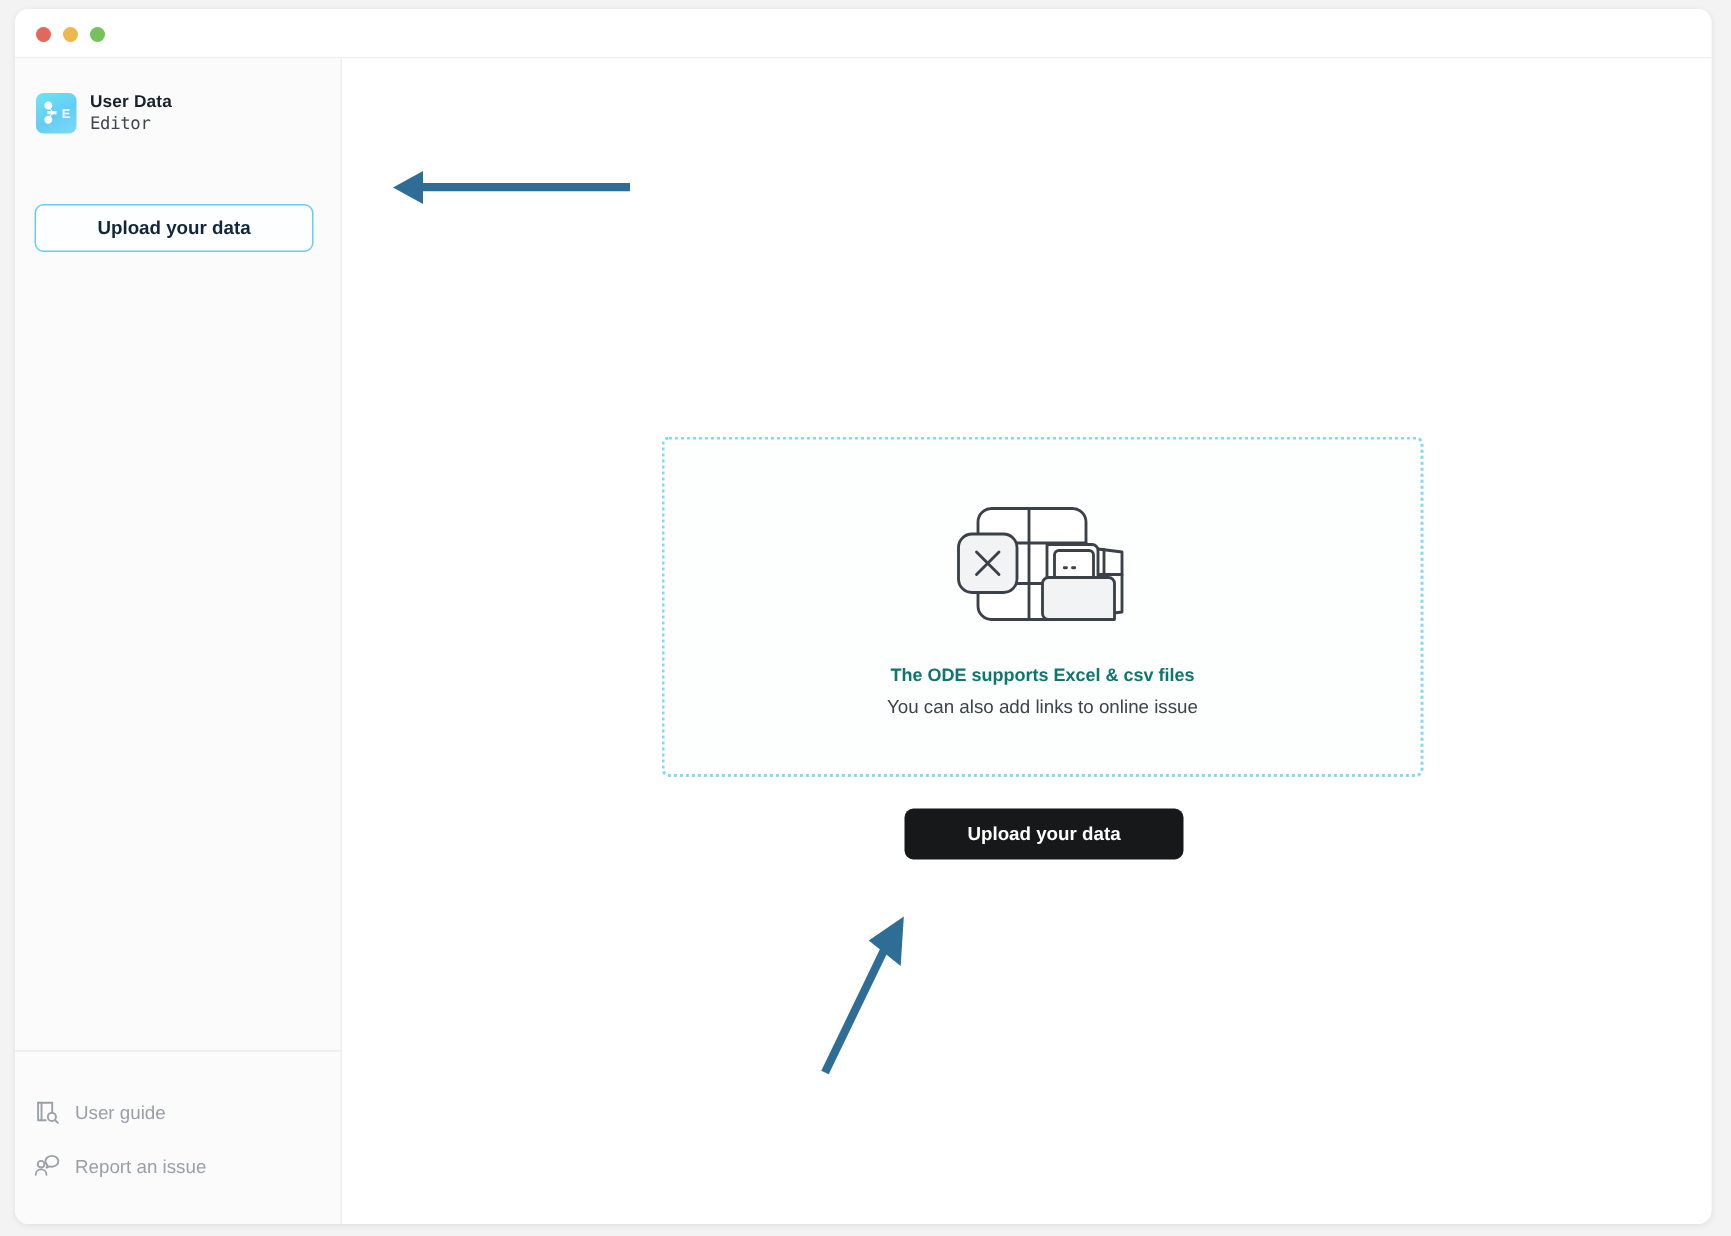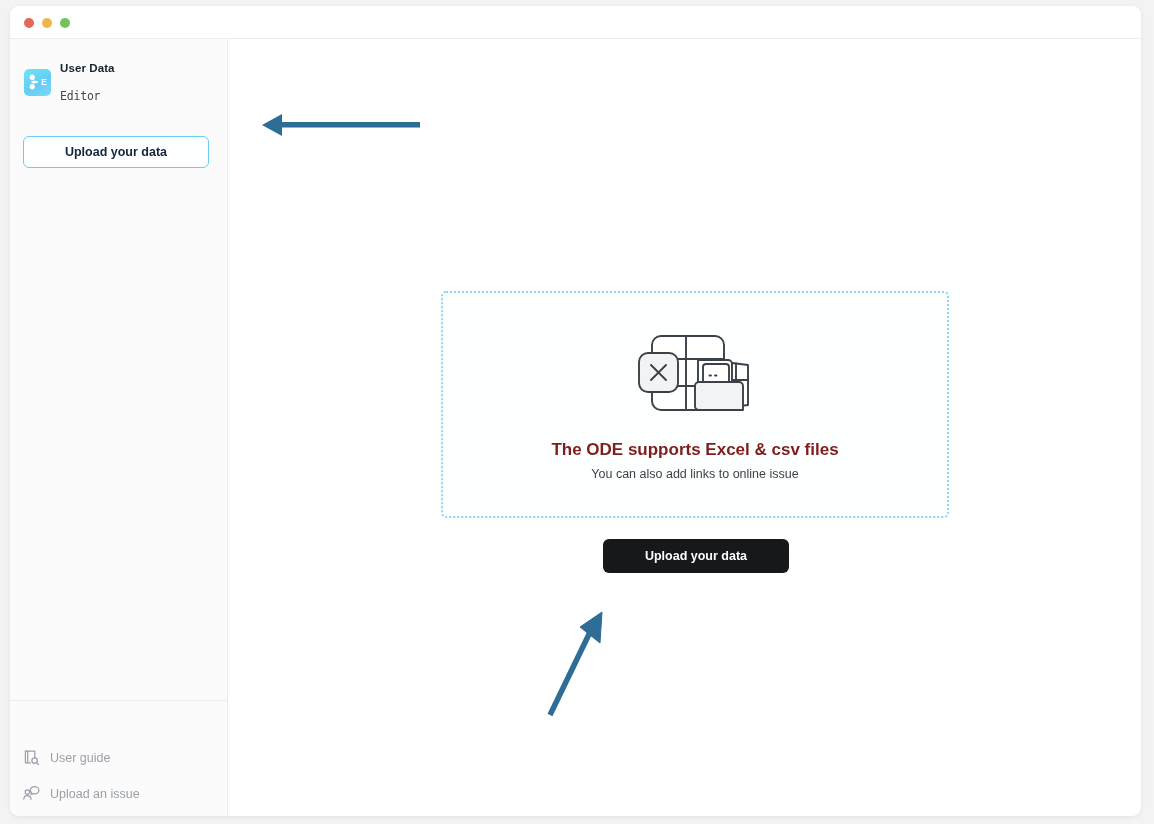--- a/index.html
+++ b/index.html
@@ -83,21 +83,21 @@
     font-size: 11.5px;
     font-weight: bold;
     color: #18222c;
     letter-spacing: 0.1px;
   }
   .brand-sub {
     font-size: 11.5px;
     color: #40464d;
     font-family: "DejaVu Sans Mono", monospace;
     letter-spacing: -0.2px;
-    margin-top: 15px;
+    margin-top: 1px;
   }
 
   .side-upload {
     position: absolute;
     left: 13px;
     top: 97px;
     width: 186px;
     height: 32px;
     background: #fdfeff;
     border: 1px solid #67cdf2;
@@ -119,21 +119,20 @@
     background: #ececee;
   }
 
   .side-links {
     position: absolute;
     left: 12px;
     top: 693px;
     display: flex;
     flex-direction: column;
     gap: 17px;
-    margin-top: 16px;
   }
   .side-link {
     display: flex;
     align-items: center;
     gap: 9px;
     cursor: pointer;
   }
   .side-link-icon {
     width: 19px;
     height: 19px;
@@ -170,23 +169,23 @@
     align-items: center;
     justify-content: center;
     cursor: pointer;
   }
   .dz-illustration {
     width: 118px;
     height: 90px;
     margin-bottom: 22px;
   }
   .dz-title {
-    font-size: 17px;
+    font-size: 12px;
     font-weight: bold;
-    color: #7f1d1d;
+    color: #0f766e;
     margin-bottom: 7px;
   }
   .dz-sub {
     font-size: 12.5px;
     color: #3c434b;
   }
 
   .main-upload {
     position: absolute;
     left: 375px;
@@ -261,21 +260,21 @@
       </div>
 
       <div class="side-link">
         <span class="side-link-icon">
           <svg width="19" height="19" viewBox="0 0 19 19" fill="none" stroke="#9aa0a8" stroke-width="1.25" stroke-linecap="round" stroke-linejoin="round">
             <circle cx="5.4" cy="8.1" r="2.2"></circle>
             <path d="M1.8 15.2c0-2.2 1.6-3.6 3.6-3.6s3.6 1.4 3.6 3.6"></path>
             <path d="M12.6 2.6c2.4 0 4.3 1.6 4.3 3.6s-1.9 3.6-4.3 3.6c-.5 0-1-.1-1.5-.2l-2.1.9.6-1.8c-.8-.6-1.3-1.5-1.3-2.5 0-2 1.9-3.6 4.3-3.6z"></path>
           </svg>
         </span>
-        <span class="side-link-label">Upload an issue</span>
+        <span class="side-link-label">Report an issue</span>
       </div>
 
     </div>
   </div>
 
   <div class="main">
 
     <div class="dropzone">
 
       <span class="dz-illustration">

